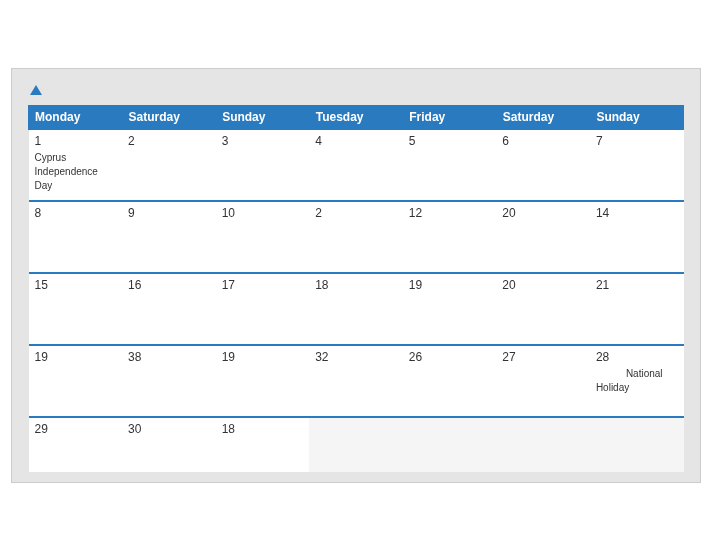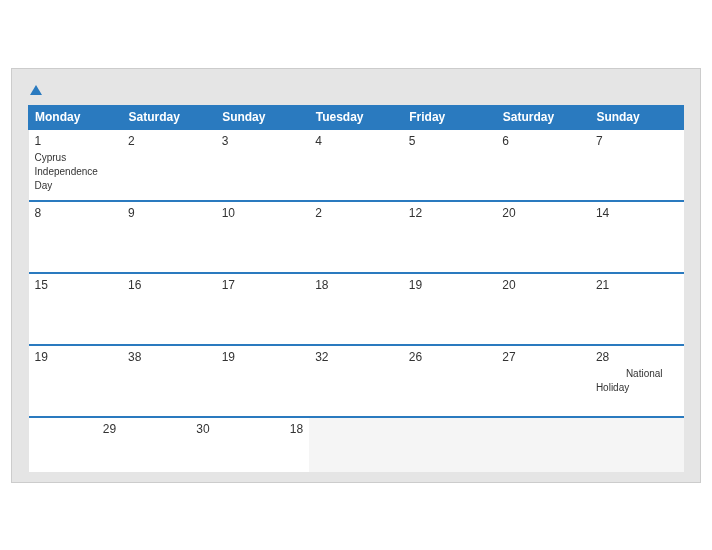--- a/index.html
+++ b/index.html
@@ -87,21 +87,20 @@
       vertical-align: top;
       padding: 4px 6px;
       width: calc(100% / 7);
       height: 72px;
       background: #fff;
       font-size: 12px;
       color: #333;
     }
     .calendar-grid tr:last-child td {
       height: 55px;
-      text-align: right;
     }
     .day-number {
       font-size: 12px;
       color: #333;
       display: block;
       margin-bottom: 2px;
     }
     .event-text {
       font-size: 10px;
       color: #333;

